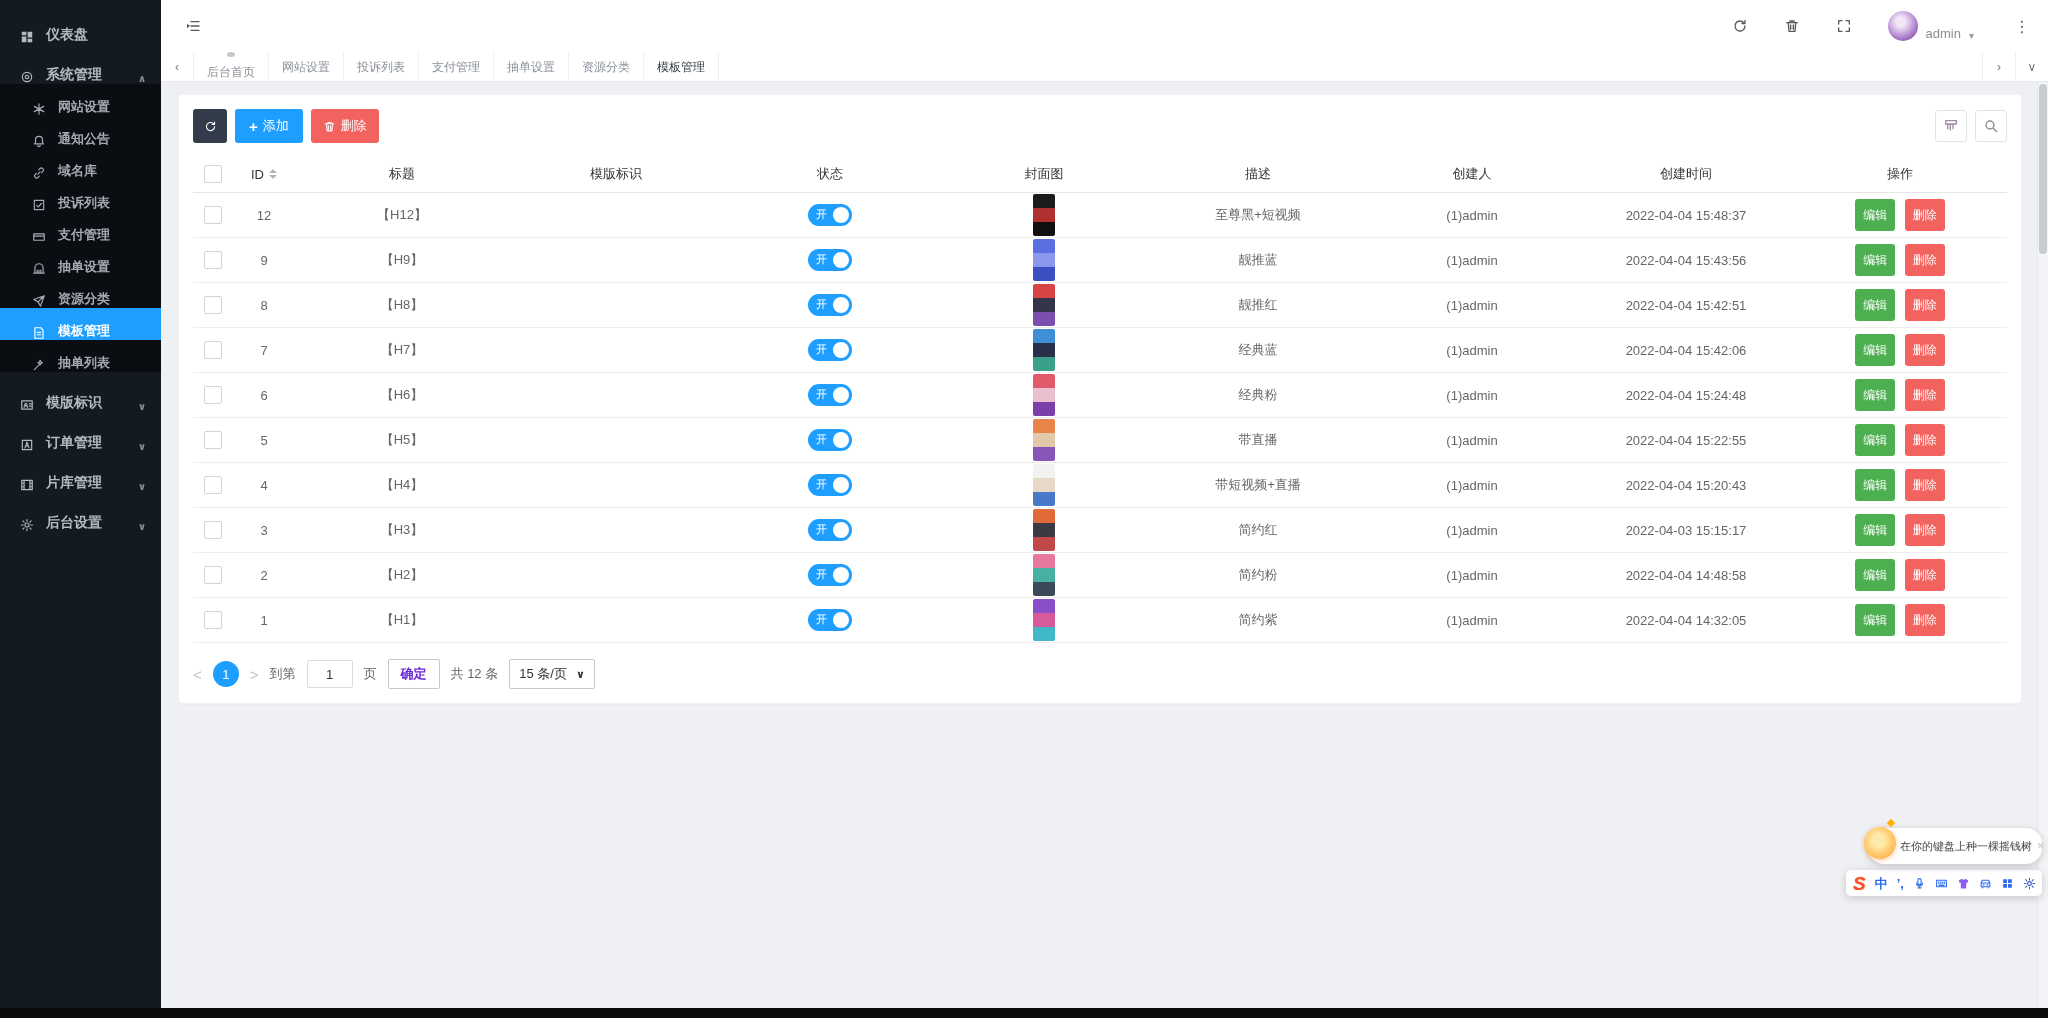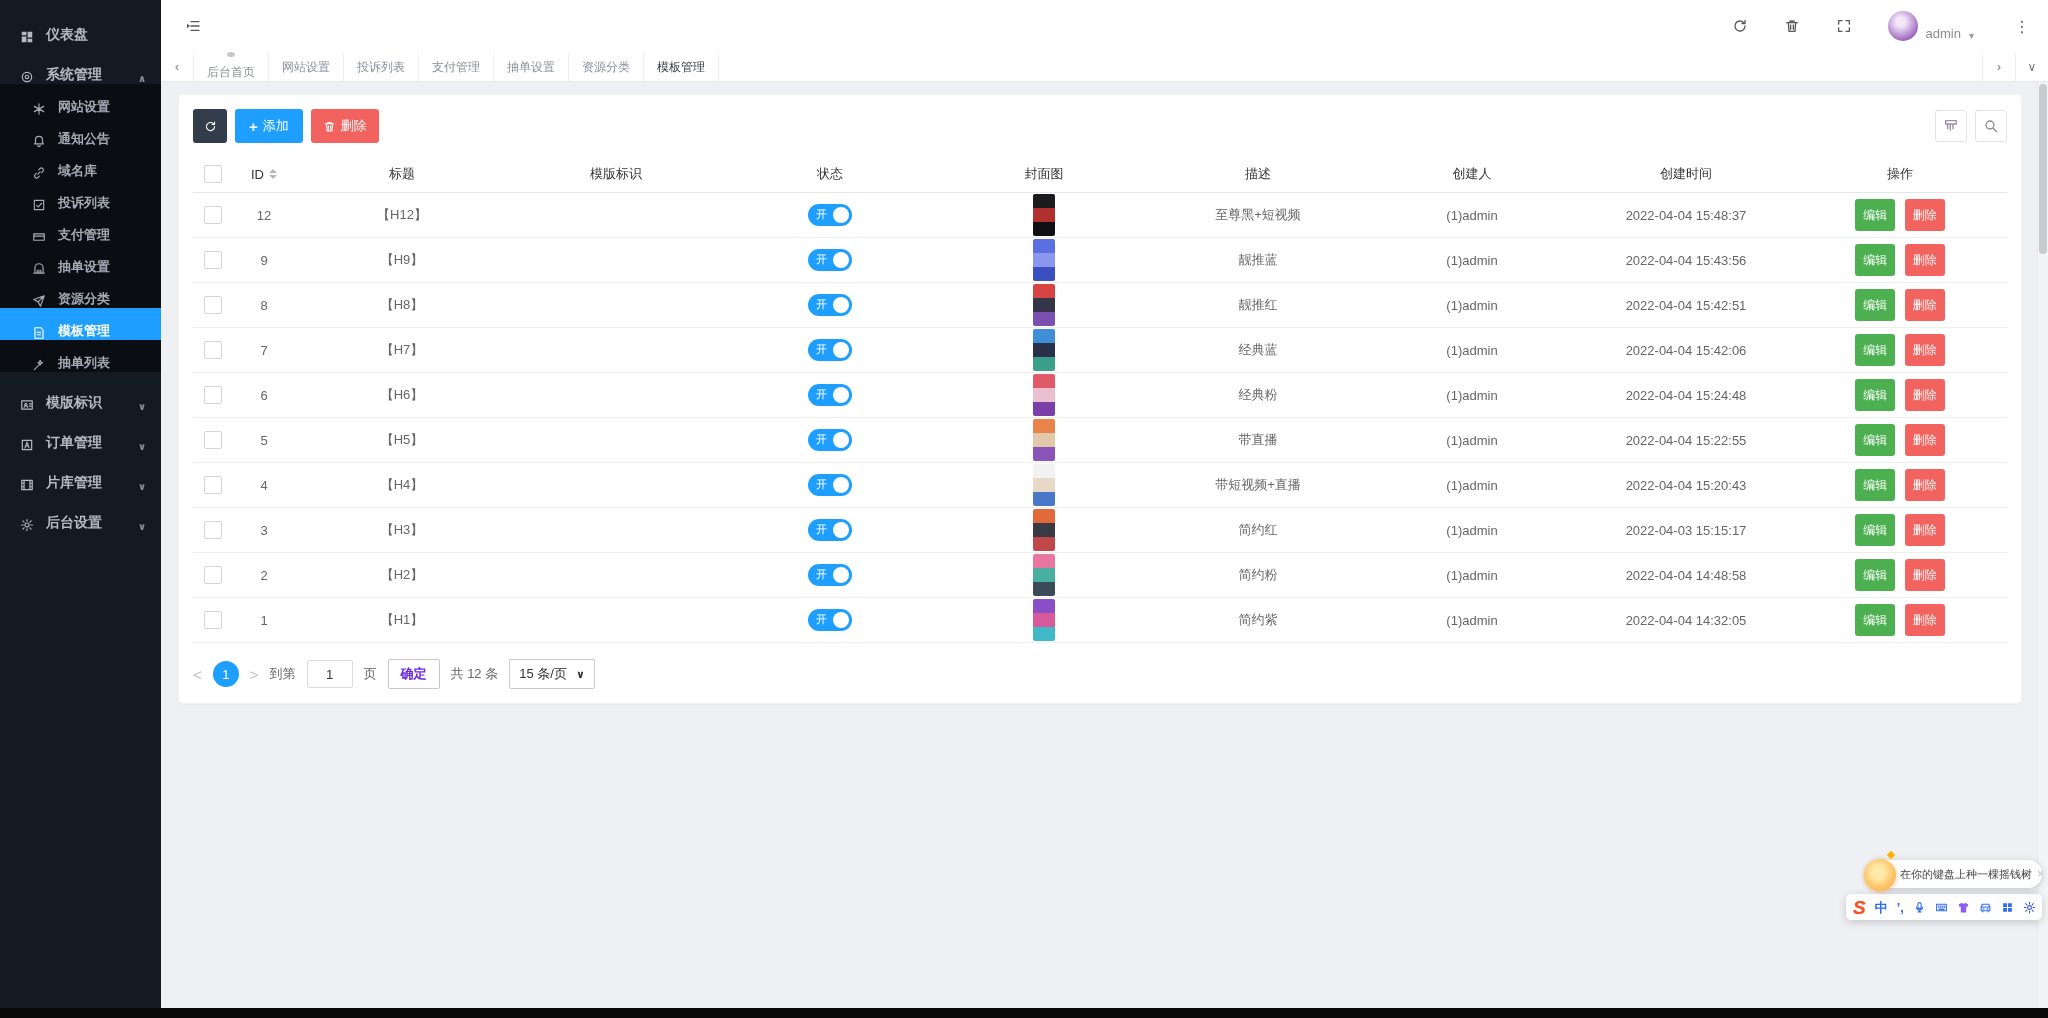--- a/index.html
+++ b/index.html
@@ -82,22 +82,22 @@
   .pg-input{width:40px;height:24px;border:1px solid #dcdcdc;border-radius:2px;text-align:center;font-size:13px;color:#333;font-family:inherit;}
   .pg-confirm{height:28px;padding:0 12px;border:1px solid #c9c9c9;border-radius:2px;background:#fff;display:flex;align-items:center;font-weight:bold;color:#6d28d9;cursor:pointer;}
   .pg-select{height:28px;border:1px solid #c9c9c9;border-radius:2px;background:#fff;display:flex;align-items:center;gap:9px;padding:0 9px;cursor:pointer;color:#333;}
   .pg-select .caret{font-size:11px;font-weight:bold;}
   
   .vscroll{position:absolute;top:82px;right:0;bottom:10px;width:10px;background:#f3f4f5;border-left:1px solid #e8e8e8;}
   .vthumb{position:absolute;top:2px;left:1px;width:8px;height:170px;border-radius:4px;background:#c6cbd0;cursor:pointer;}
   .taskbar-edge{position:absolute;left:0;right:0;bottom:0;height:10px;background:#0a0a0a;}
   
   .ime{position:absolute;right:6px;top:828px;width:196px;}
-  .ime-tip{position:relative;margin-left:22px;height:28px;background:#fff;border-radius:16px;
-    box-shadow:0 2px 8px rgba(0,0,0,.18);display:flex;align-items:center;padding:0 8px 0 32px;white-space:nowrap;margin-top:32px;}
+  .ime-tip{position:relative;margin-left:22px;height:36px;background:#fff;border-radius:16px;
+    box-shadow:0 2px 8px rgba(0,0,0,.18);display:flex;align-items:center;padding:0 8px 0 32px;white-space:nowrap;}
   .ime-tip .txt{font-size:11px;color:#444;}
   .ime-tip .x{margin-left:5px;color:#c0c0c0;font-size:12px;cursor:pointer;}
   .sun{position:absolute;left:-4px;top:-1px;width:32px;height:32px;border-radius:50%;
     background:radial-gradient(circle at 45% 42%, #ffe9a8 25%, #ffc86b 55%, #ff9d3f 100%);box-shadow:0 1px 4px rgba(255,150,40,.5);}
   .sparkle{position:absolute;left:24px;top:-7px;width:6px;height:6px;background:#ffb300;transform:rotate(45deg);}
   .ime-bar{margin-top:6px;height:26px;background:#fff;border-radius:5px;box-shadow:0 2px 8px rgba(0,0,0,.18);
     display:flex;align-items:center;gap:9px;padding:0 7px;}
   .ime-logo{font-weight:900;font-style:italic;font-size:19px;color:#ff4b2b;text-shadow:0 0 1px #ffa040;cursor:pointer;line-height:1;}
   .ime-it{color:#2d6bf0;font-size:13px;font-weight:bold;display:inline-flex;align-items:center;cursor:pointer;line-height:1;}
   .ime-it svg{display:block;}

